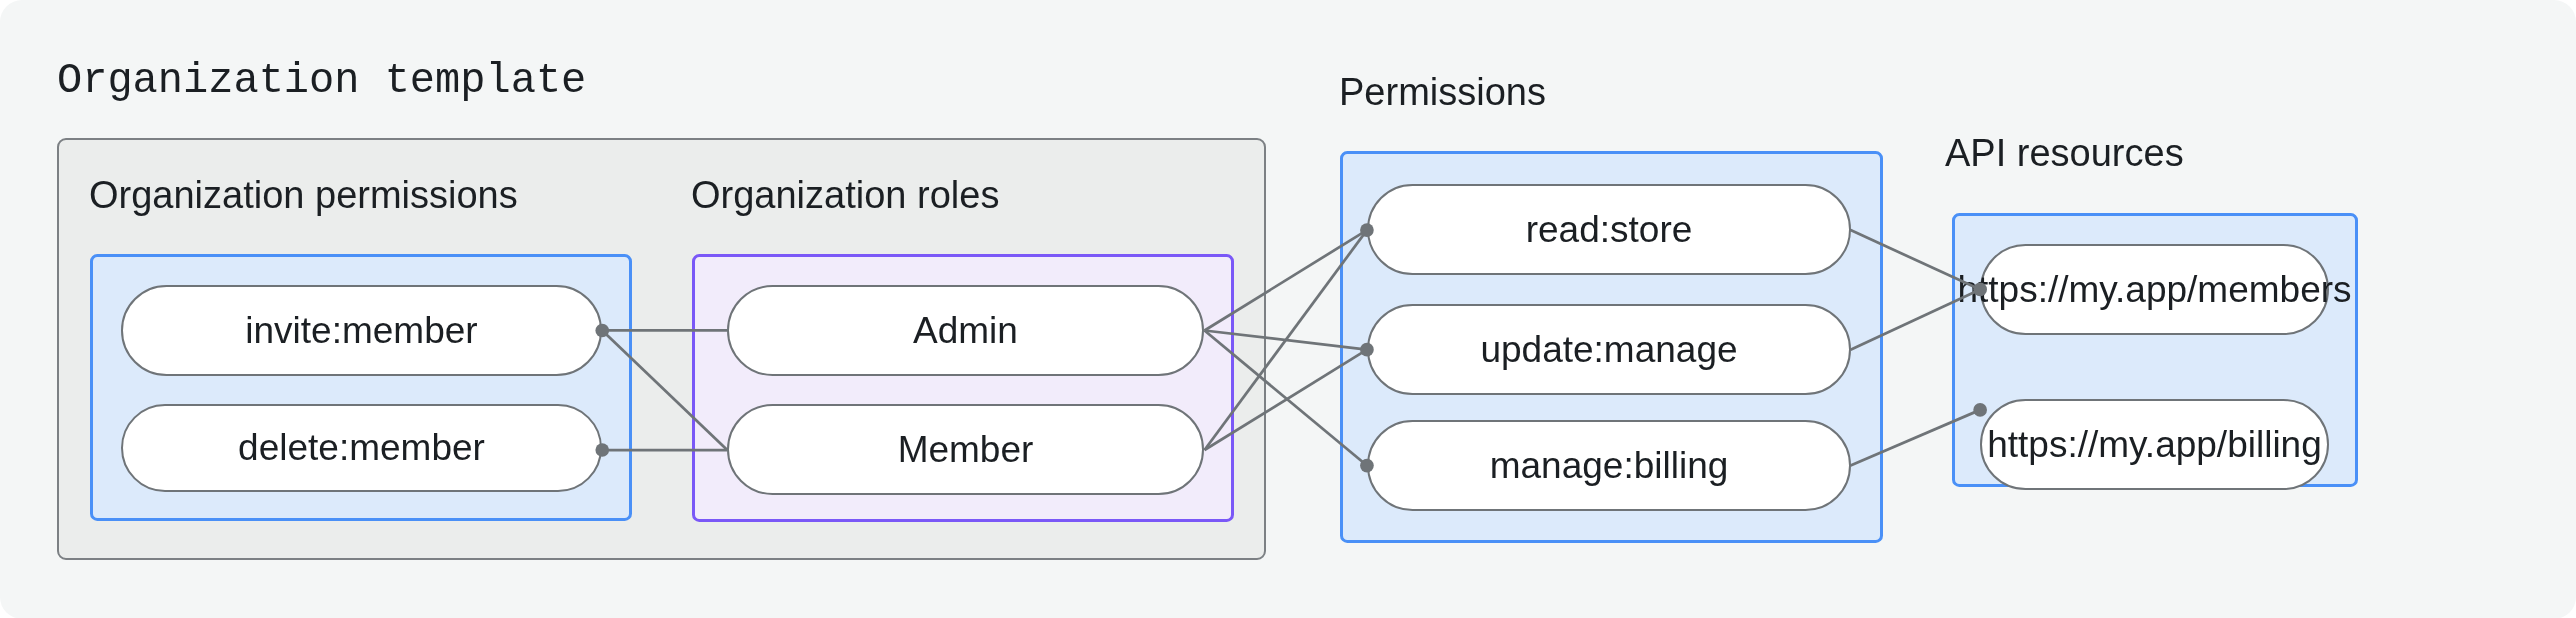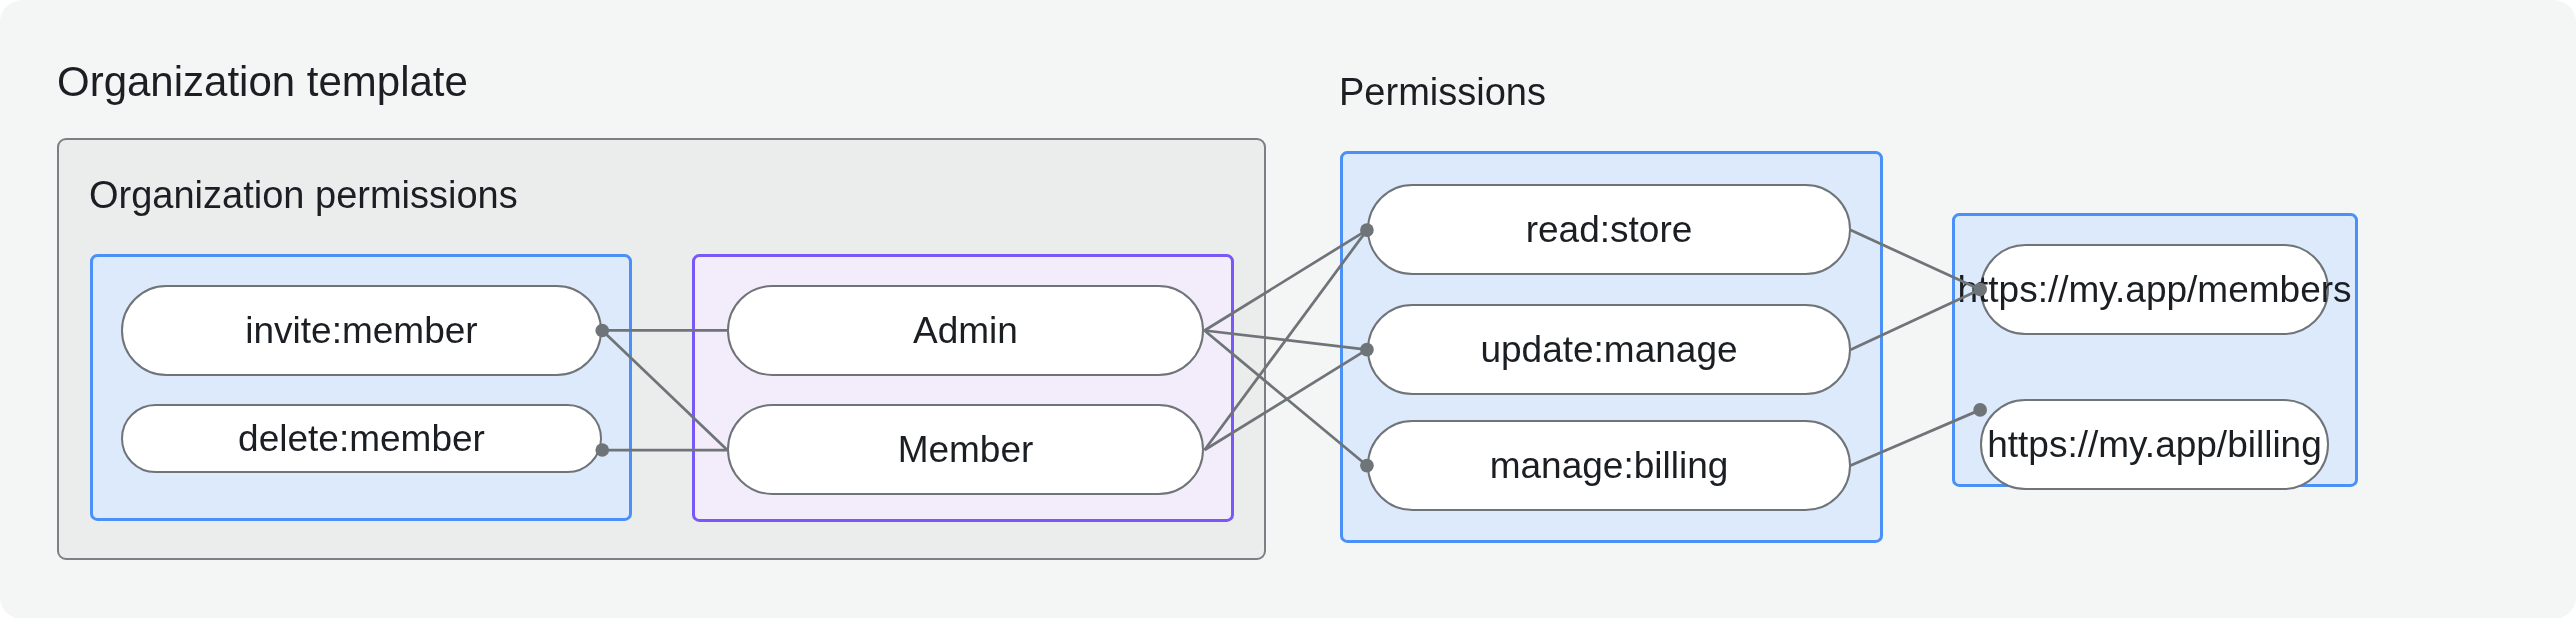--- a/index.html
+++ b/index.html
@@ -20,20 +20,21 @@
     position: absolute;
     font-size: 38px;
     line-height: 46px;
     font-weight: 400;
     color: var(--text, #1b1f23);
     white-space: nowrap;
   }
   .label--title {
     font-size: 42px;
     line-height: 49px;
+    font-family: Liberation Mono, monospace;
   }
   .box {
     position: absolute;
     box-sizing: border-box;
     border-radius: 9px;
   }
   .box--gray {
     background: var(--gray-fill, #ebedec);
     border: 2.7px solid var(--gray-border, #7c8084);
   }
@@ -74,35 +75,37 @@
 <body>
 
 <div class="canvas" style="--canvas-bg: #f4f6f6; --gray-fill: #ebedec; --gray-border: #7c8084; --blue-fill: #dceafb; --blue-border: #4a90f7; --purple-fill: #f2ecfb; --purple-border: #7a58f7; --pill-fill: #ffffff; --connector: #6f7478; --text: #1b1f23;">
 
   <div class="label label--title" style="left:57px; top:57px;">Organization template</div>
 
   <div class="box box--gray" style="left:57px; top:138px; width:1209px; height:422px;"></div>
 
   <div class="label" style="left:89px; top:172px;">Organization permissions</div>
 
+  <div class="label" style="left:691px; top:172px;">Organization roles</div>
 
   <div class="label" style="left:1339px; top:69px;">Permissions</div>
 
+  <div class="label" style="left:1945px; top:130px;">API resources</div>
 
   <div class="box box--blue" style="left:90px; top:254px; width:542px; height:267px;"></div>
 
   <div class="box box--purple" style="left:692px; top:254px; width:542px; height:268px;"></div>
 
   <div class="box box--blue" style="left:1340px; top:151px; width:543px; height:392px;"></div>
 
   <div class="box box--blue" style="left:1952px; top:213px; width:406px; height:274px;"></div>
 
   <div id="nodes-layer">
       <div class="pill" style="left: 121px; top: 285px; width: 481px; height: 91px;">invite:member</div>
-      <div class="pill" style="left: 121px; top: 404px; width: 481px; height: 69px;">delete:member</div>
+      <div class="pill" style="left: 121px; top: 404px; width: 481px; height: 88px;">delete:member</div>
       <div class="pill" style="left: 727px; top: 285px; width: 477px; height: 91px;">Admin</div>
       <div class="pill" style="left: 727px; top: 404px; width: 477px; height: 91px;">Member</div>
       <div class="pill" style="left: 1367px; top: 184px; width: 484px; height: 91px;">read:store</div>
       <div class="pill" style="left: 1367px; top: 304px; width: 484px; height: 91px;">update:manage</div>
       <div class="pill" style="left: 1367px; top: 420px; width: 484px; height: 91px;">manage:billing</div>
       <div class="pill" style="left: 1980px; top: 244px; width: 349px; height: 91px;">https://my.app/members</div>
       <div class="pill" style="left: 1980px; top: 364px; width: 349px; height: 91px; margin-top: 35px;">https://my.app/billing</div>
     </div>
 
   <svg class="edges-layer" id="edges-layer" viewBox="0 0 2823 678">

